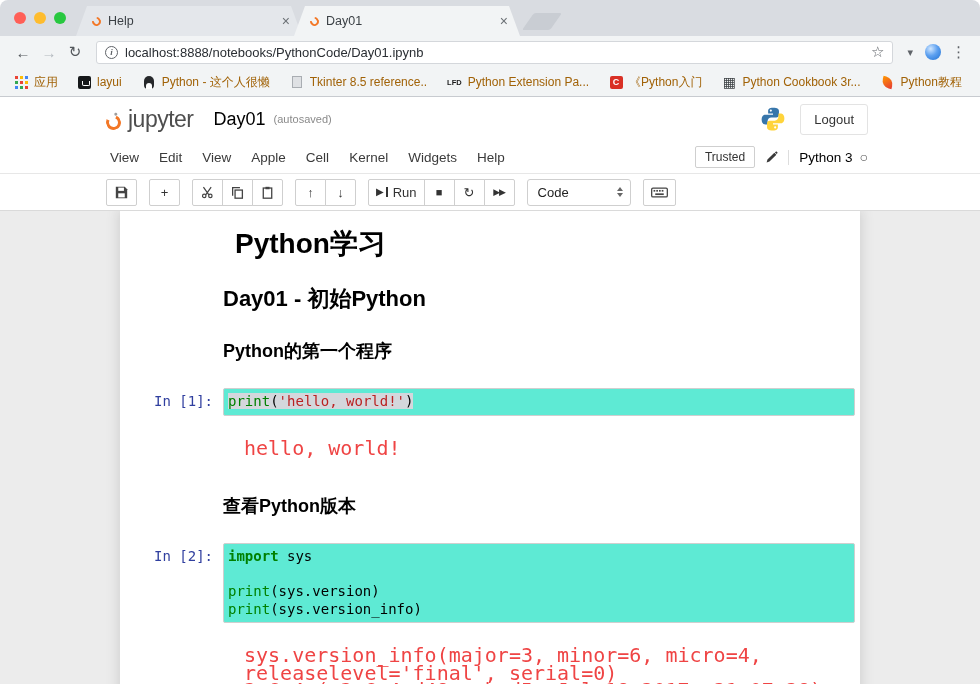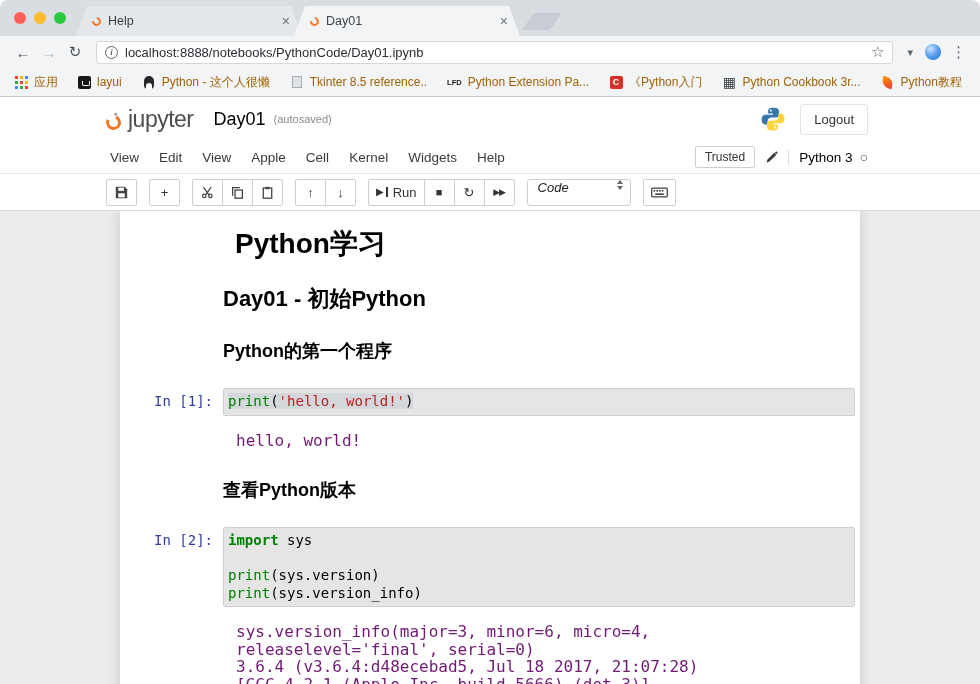--- a/index.html
+++ b/index.html
@@ -108,54 +108,54 @@
   .tb-group .tb:first-child { border-radius:2px 0 0 2px; }
   .tb-group .tb:last-child { border-radius:0 2px 2px 0; }
   .g { font-size:13px; line-height:1; color:#333; }
   .g.arrow { font-weight:700; }
   .g.stop { font-size:11px; }
   .g.ff { font-size:9px; letter-spacing:-1px; }
   .run-btn .play { font-size:10px; line-height:1; }
   .runbar { width:2px; height:10px; background:#333; margin:0 5px 0 2px; }
   .runlbl { font-size:13px; }
   .cell-type { height:27px; border:1px solid #CFCFCF; border-radius:3px; background:#fff;
-               display:inline-flex; justify-content:space-between;
-               padding:0 7px 0 10px; font-size:13px; color:#222; margin-left:12px; min-width:104px;font-style:italic; }
+               display:inline-flex; align-items:center; justify-content:space-between;
+               padding:0 7px 0 10px; font-size:13px; color:#222; margin-left:12px; min-width:104px; }
   .ud { display:inline-flex; flex-direction:column; gap:2px; margin-left:18px; }
   .ut { width:0; height:0; border-left:3.5px solid transparent; border-right:3.5px solid transparent;
         border-bottom:4px solid #666; }
   .dt { width:0; height:0; border-left:3.5px solid transparent; border-right:3.5px solid transparent;
         border-top:4px solid #666; }
 
   
   .nb-area { flex:1; background:#ECECEC; overflow:hidden; }
   .nb-page { margin-left:120px; width:740px; min-height:100%; background:#fff;
              box-shadow:0 0 12px 1px rgba(87,87,87,0.2); padding-top:6px; }
   .cell { padding:4px; border:1px solid transparent; }
   .cell.selected { border-color:#66BB6A; }
   .md-content { margin-left:98px; padding-right:14px; color:#000; }
   .md-content h1 { font-size:28px; line-height:32px; margin:6px 12px; font-weight:700; }
   .md-content h2 { font-size:22px; line-height:26px; margin:10px 0 8px; font-weight:700; }
   .md-content h3 { font-size:18px; line-height:22px; margin:10px 0 16px; font-weight:700; }
   .input-row { display:flex; }
   .prompt { flex:0 0 98px; padding:5px 10px 0 0; text-align:right; color:#303F9F;
             font-family:"DejaVu Sans Mono", monospace; font-size:14px; line-height:17.5px; }
-  .input-area { flex:1; border:1px solid #CFCFCF; border-radius:2px; background:#e5e5e5;
+  .input-area { flex:1; border:1px solid #CFCFCF; border-radius:2px; background:#5eead4;
                 padding:4px; min-height:27px; }
   .selected .input-area { background:#fff; }
   .code-line { font-family:"DejaVu Sans Mono", monospace; font-size:14px; line-height:17.5px;
                white-space:pre; color:#000; }
   .sel { background:#D4D7DC; }
   .tok-kw { color:#008000; font-weight:700; }
   .tok-builtin { color:#008000; }
   .tok-str { color:#BA2121; }
   .tok-plain { color:#000; }
   .output-row { display:flex; margin-top:6px; }
-  .output-area { margin:8px; padding:2px 0 2px 5px; max-width:620px; color:#701a75;
-                 font-family:"DejaVu Sans Mono", monospace; font-size:16px; line-height:17.5px;
+  .output-area { margin:16px; padding:2px 0 2px 5px; max-width:620px; color:#ef4444;
+                 font-family:"DejaVu Sans Mono", monospace; font-size:20px; line-height:17.5px;
                  white-space:pre-wrap; overflow-wrap:break-word; word-break:break-word; }
 </style>
 </head>
 <body>
 
 <div class="window">
 
   <div class="titlebar">
     <div class="traffic">
       <span class="tl tl-red"></span>

